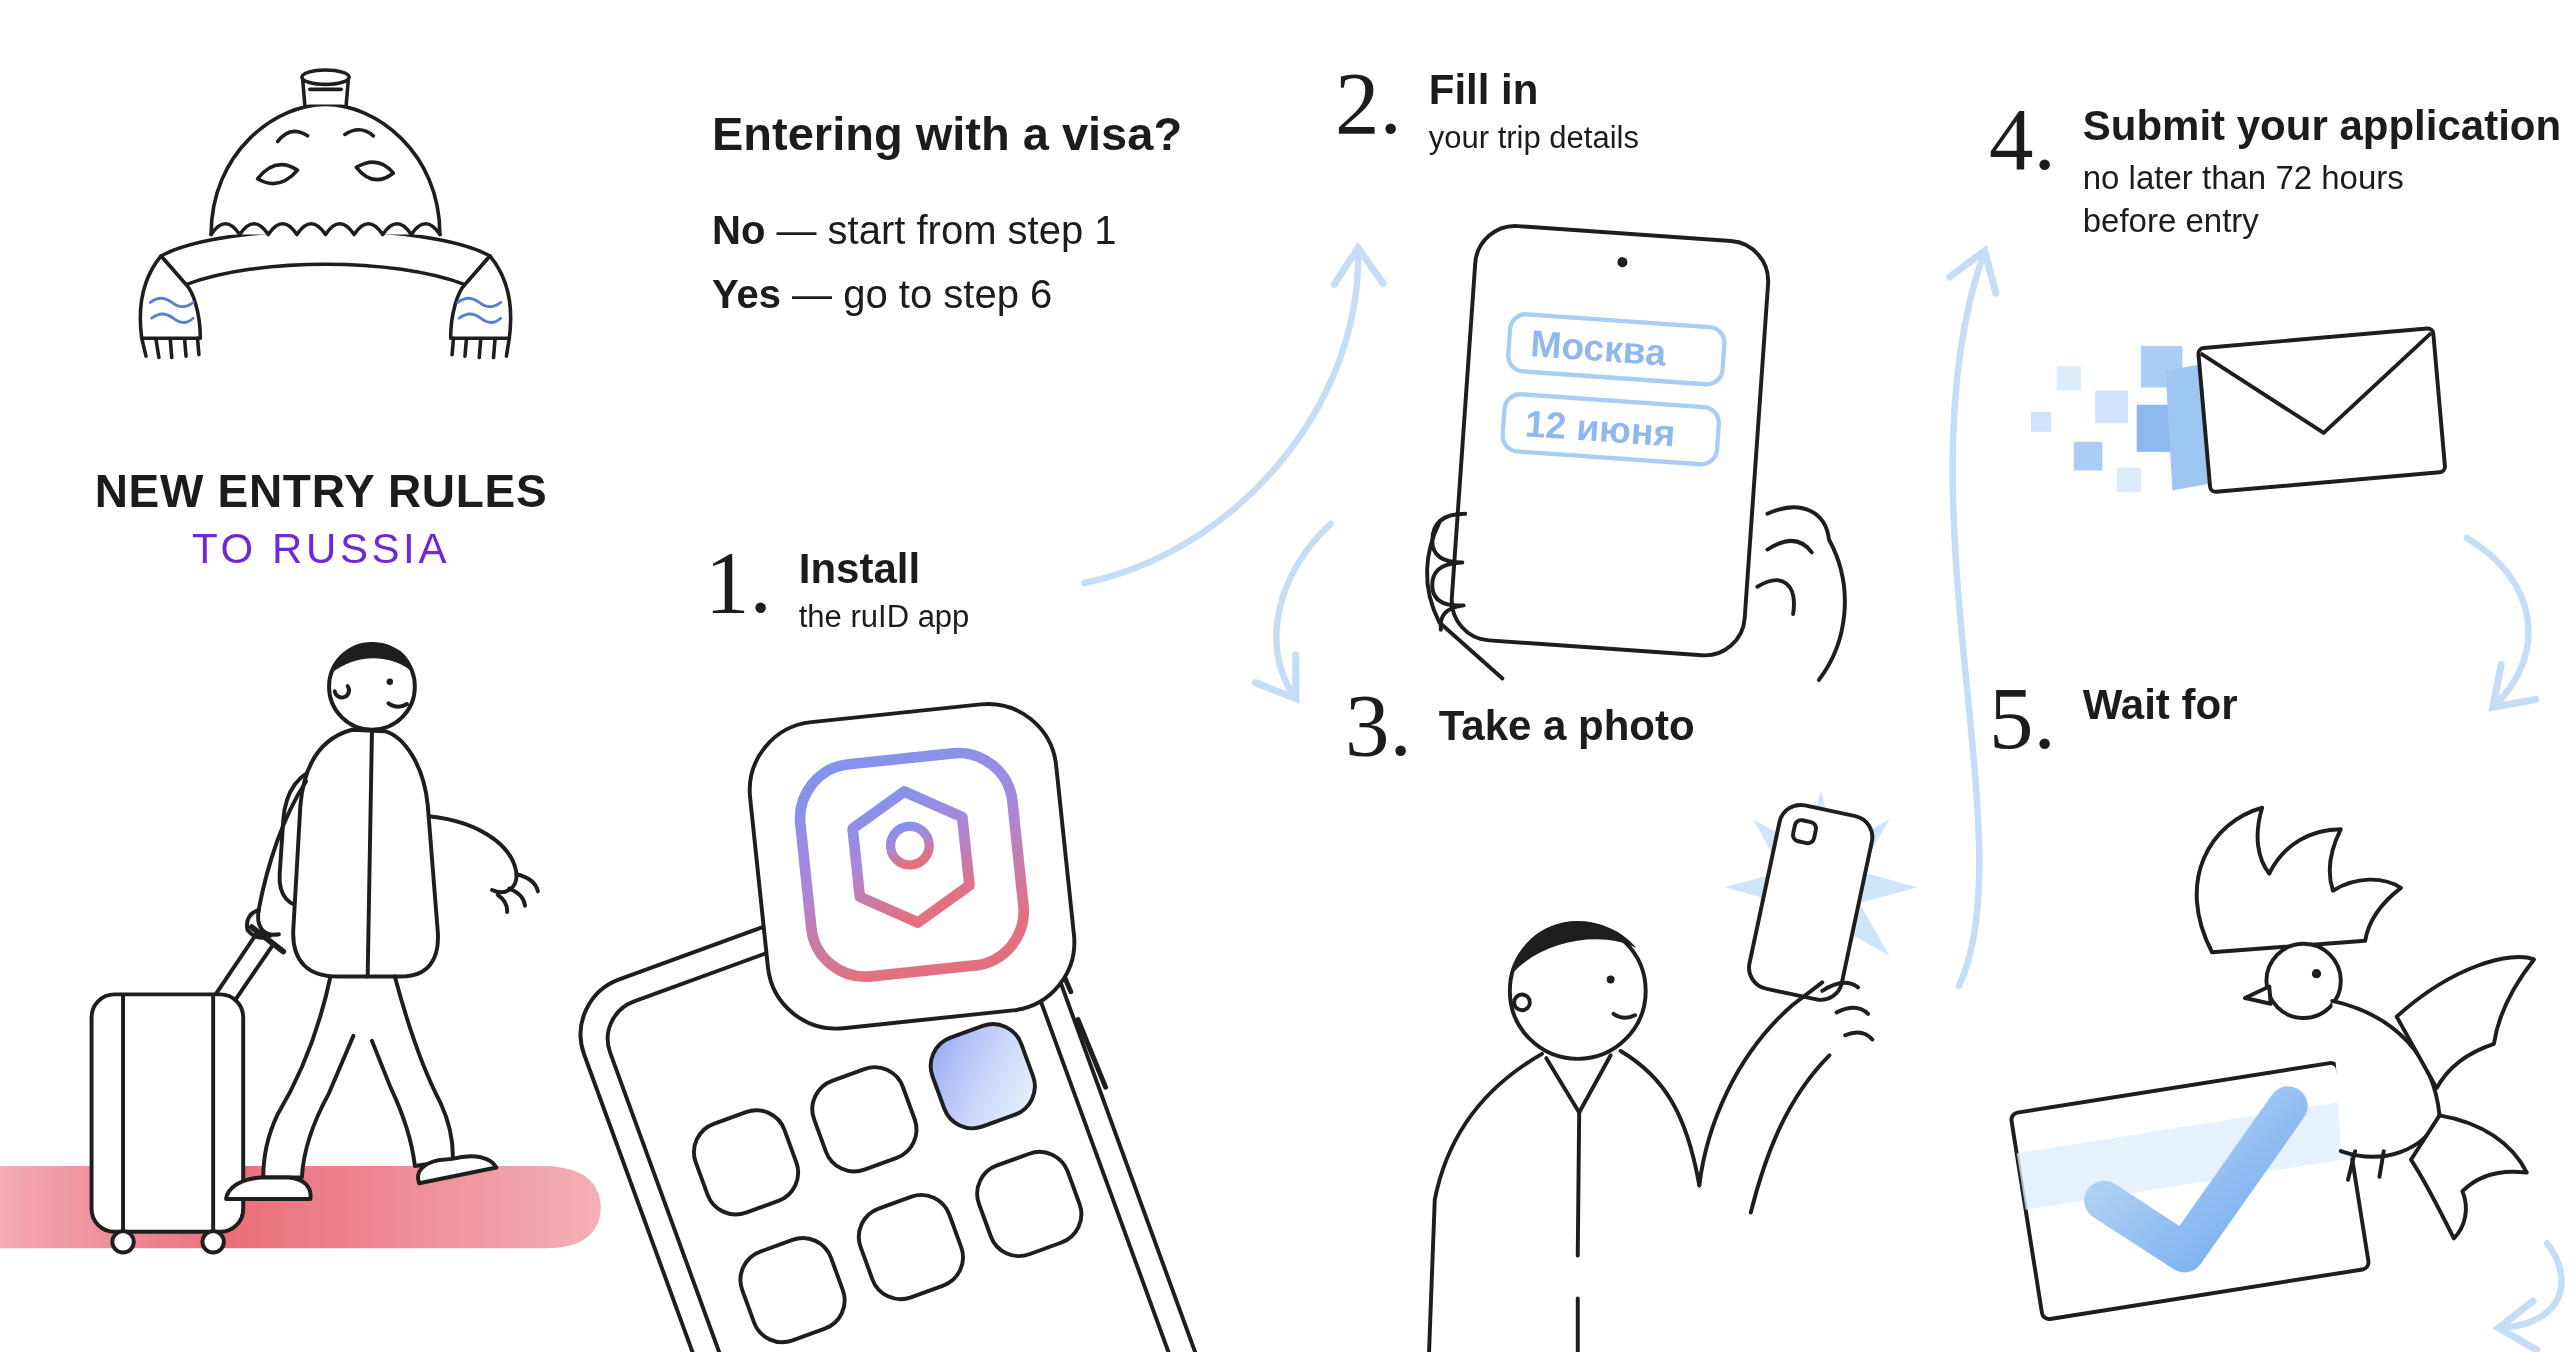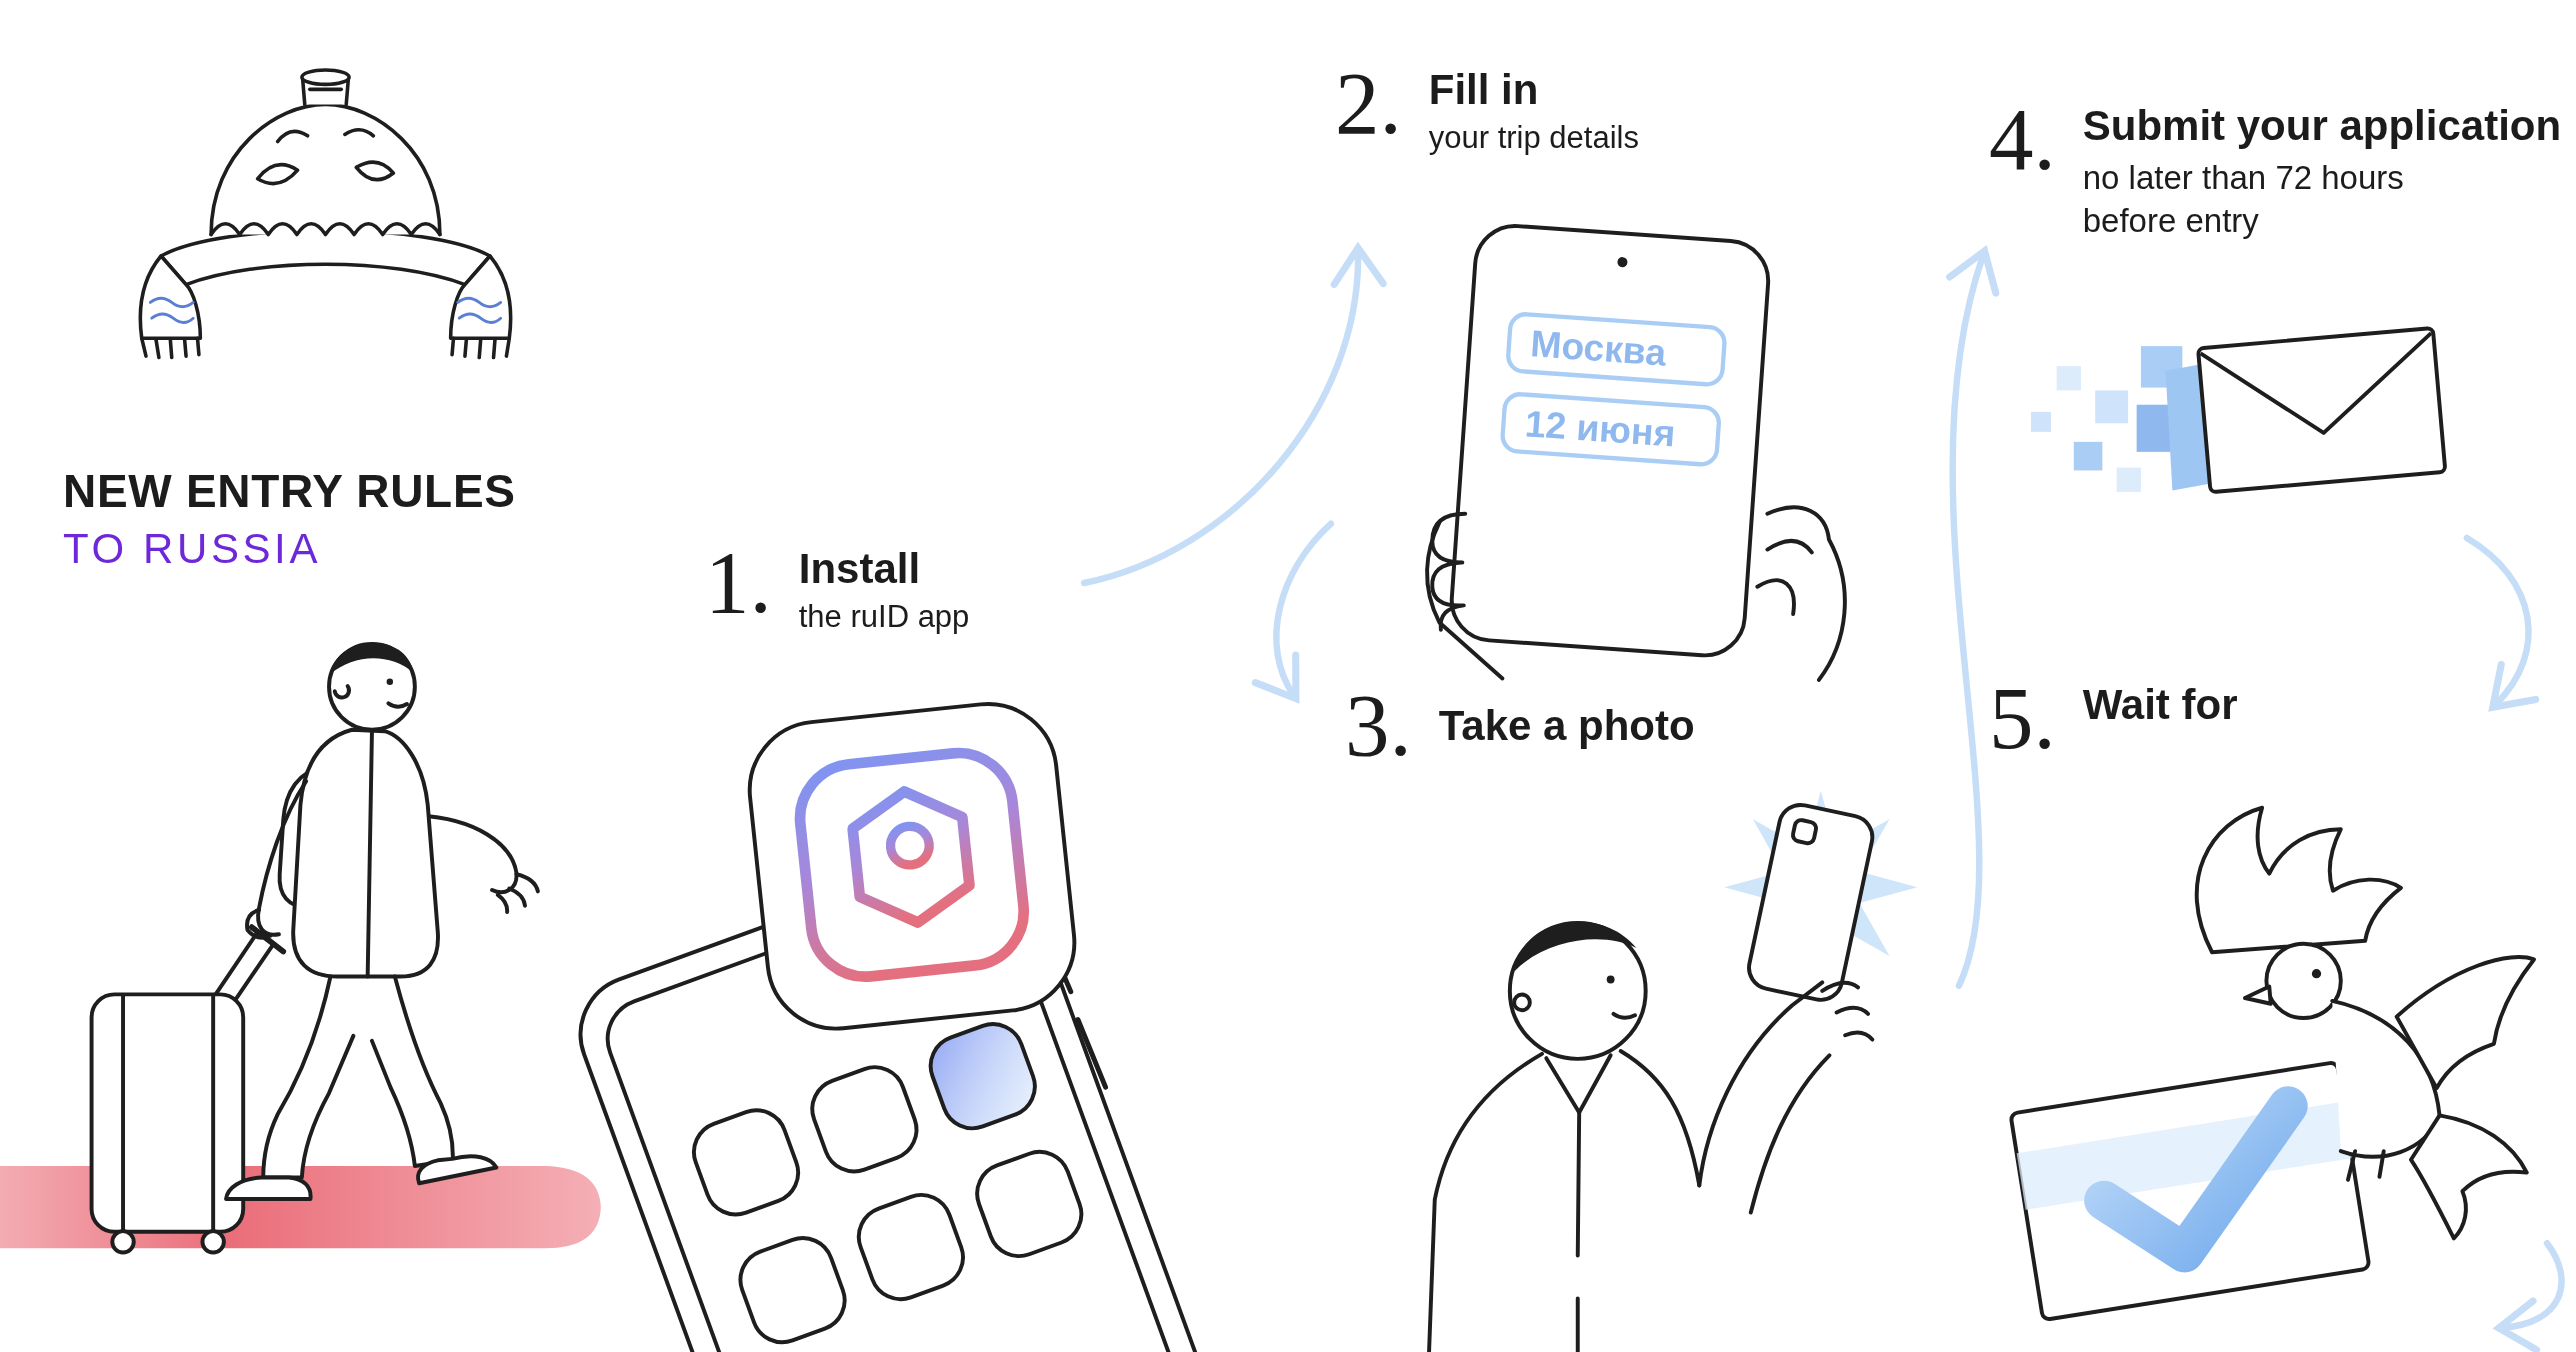--- a/index.html
+++ b/index.html
@@ -2,21 +2,21 @@
 <html style="font-size:11.4px"><head>
 <meta charset="utf-8">
 <style>
   *{box-sizing:border-box}
   html,body{margin:0;padding:0;background:#ffffff}
   .canvas{position:relative;width:2576px;height:1352px;background:#fff;overflow:hidden;
           font-family:"Liberation Sans",sans-serif;color:#1c1c1c}
   .illus{position:absolute}
   svg text{font-family:"Liberation Sans",sans-serif}
 
-  .title-block{position:absolute;left:63px;top:464px;width:544px;text-align:left}
+  .title-block{position:absolute;left:49px;top:464px;width:544px;text-align:center}
   .page-title{font-size:46px;font-weight:700;letter-spacing:0.7px}
   .page-subtitle{font-size:42px;letter-spacing:3.6px;margin-top:7.2px;color:#6d28d9}
 
   .visa-block{position:absolute;left:712px;top:106px}
   .visa-heading{font-size:47px;font-weight:700;margin-bottom:37px}
   .visa-option{font-size:40px;line-height:1.6}
   .visa-option b{font-weight:700}
 
   .step{position:absolute;display:flex;gap:27px;align-items:flex-start}
   .step.center{align-items:center}
@@ -128,20 +128,29 @@
       <path d="M 362 432 q -20 6 -16 28 q 13 16 32 8" fill="none"></path>
 
       <path d="M 462 525 C 445 605, 418 668, 388 718 C 375 745, 368 775, 368 806 L 422 806 C 424 768, 438 728, 460 688 L 494 608"></path>
       <path d="M 552 525 C 572 600, 594 660, 616 702 C 628 728, 634 756, 633 782 L 580 790 C 576 754, 564 718, 546 680 L 520 615"></path>
 
       <path d="M 366 806 C 336 808, 318 820, 316 836 L 434 836 C 436 818, 424 808, 404 806 Z"></path>
       <path d="M 632 780 C 664 772, 686 778, 694 792 L 586 814 C 580 798, 592 786, 612 782 Z"></path>
     </g>
   </svg>
 
+  <div class="visa-block">
+    <div class="visa-heading">Entering with a visa?</div>
+    <div class="visa-option">
+      <b>No</b><span> — start from step 1</span>
+    </div>
+    <div class="visa-option">
+      <b>Yes</b><span> — go to step 6</span>
+    </div>
+  </div>
 
   <div class="step" id="step-1">
     <div class="step-number">1.</div>
     <div class="step-text">
       <div class="step-title">Install</div>
       <div class="step-sub">the ruID app</div>
     </div>
   </div>
 
   <svg id="phone-home" class="illus" viewBox="0 0 1150 915">

